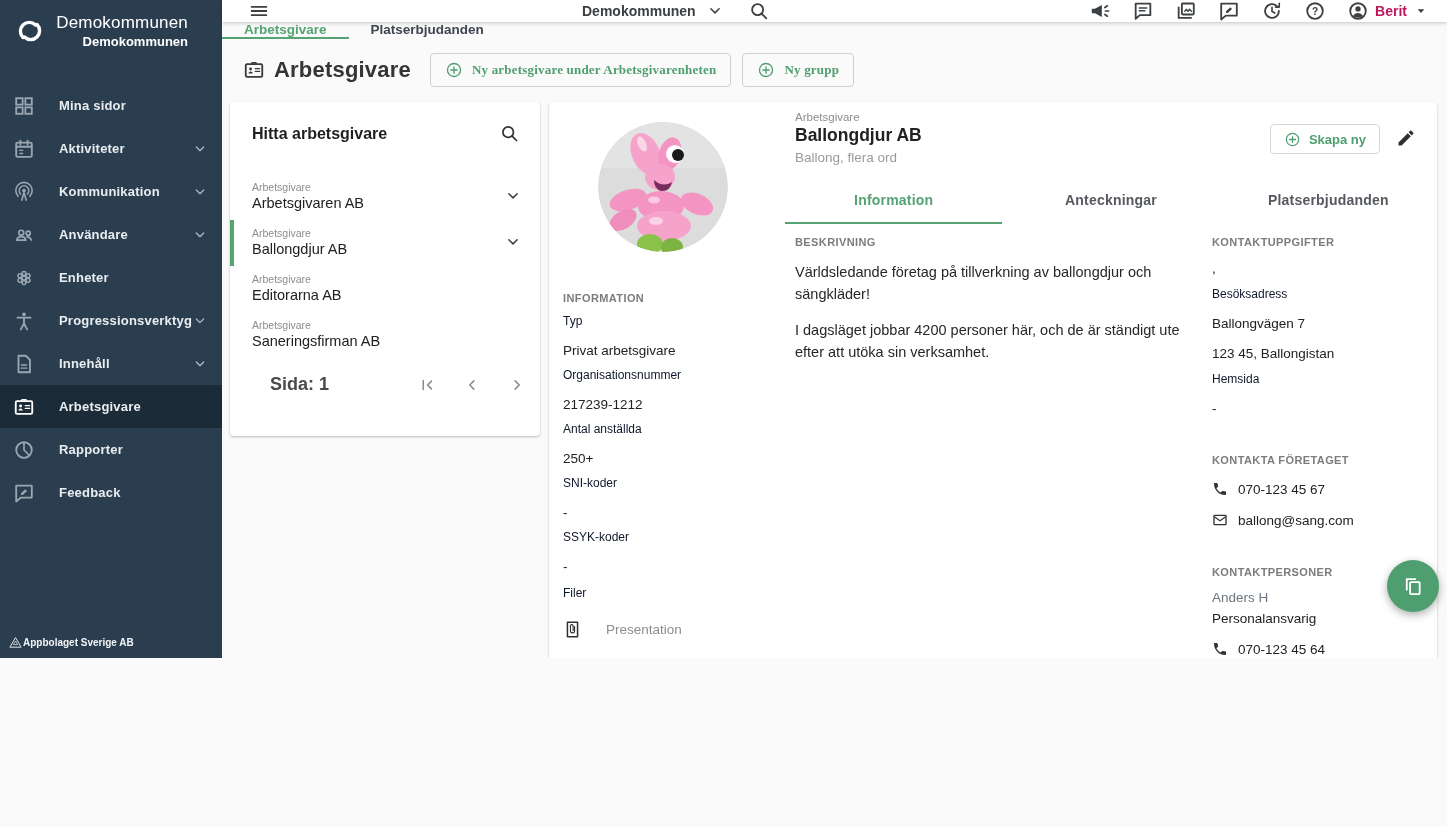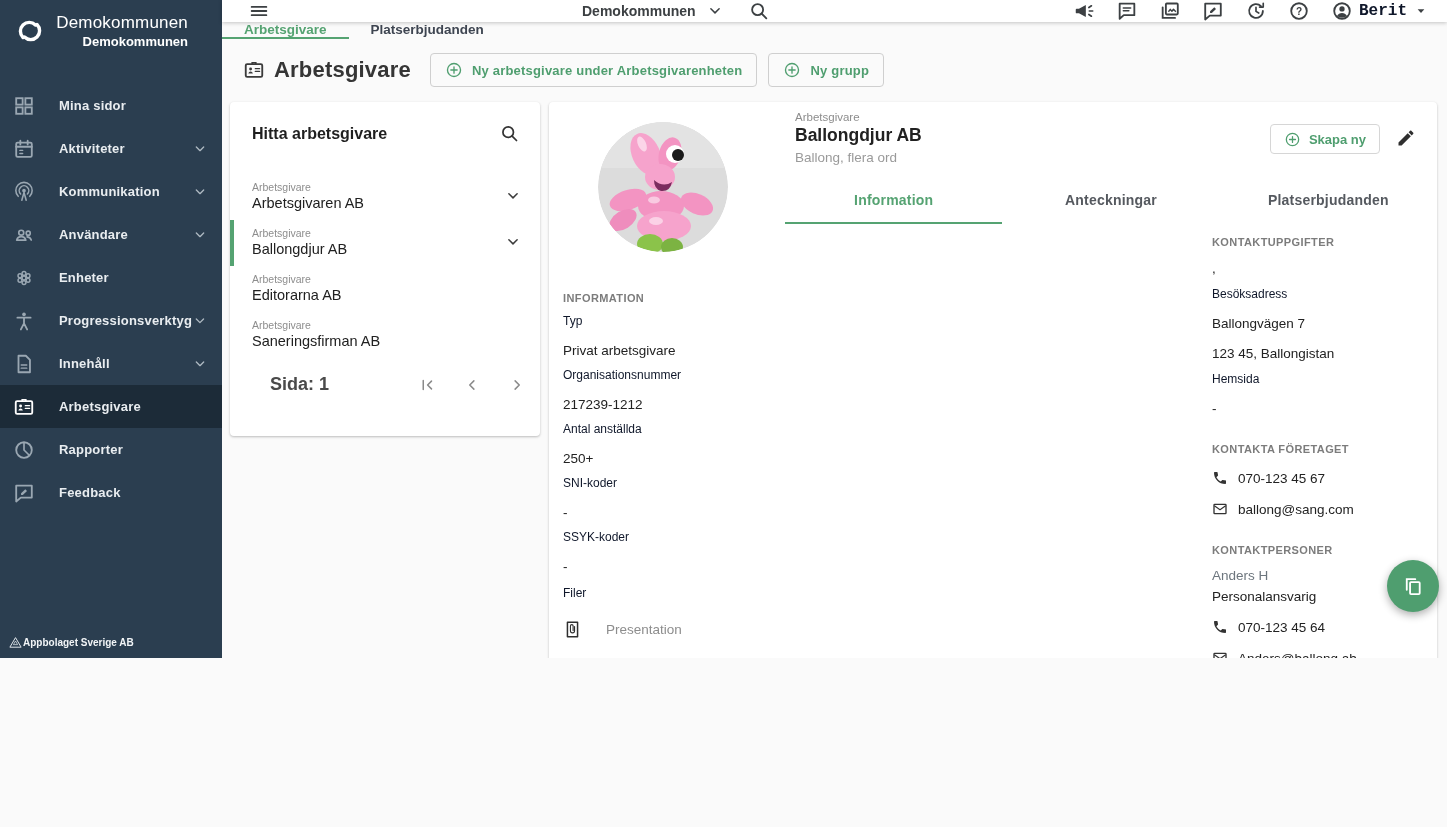--- a/index.html
+++ b/index.html
@@ -30,34 +30,34 @@
   .topbar { height:55px; background:#fff; display:flex; align-items:center; padding:0 18px 0 26px;
             box-shadow:0 1px 4px rgba(0,0,0,.22); position:relative; z-index:6; }
   .topbar .ic { width:22px; height:22px; color:#3c4043; }
   .iconbtn { background:none; border:none; cursor:pointer; display:flex; align-items:center; padding:0; }
   .topbar-center { position:absolute; left:360px; display:flex; align-items:center; }
   .ctx-name { font-size:14px; font-weight:700; color:#3c4043; }
   .topbar-center .caret { width:18px; height:18px; margin-left:10px; color:#3c4043; }
   .topbar-center .search { margin-left:24px; }
   .topbar-right { margin-left:auto; display:flex; align-items:center; gap:21px; }
   .account { display:flex; align-items:center; gap:6px; }
-  .user-name { font-size:16px; font-weight:700; color:#0f172a;font-family:Liberation Mono, monospace; }
+  .user-name { font-size:14px; font-weight:700; color:#be185d; }
   .account .caret { width:16px; height:16px; color:#3c4043; }
 
   
   .tabstrip { display:flex; height:40px; }
   .ptab { min-width:124px; padding:0 22px; display:flex; align-items:center; justify-content:center;
           font-size:13.5px; font-weight:700; color:#3e4551; cursor:pointer; border-bottom:2px solid transparent; }
   .ptab.active { color:#55a372; border-bottom-color:#55a372; }
 
   
   .page-header { display:flex; align-items:center; margin:14px 0 0 21px; height:38px; }
   .ph-icon { width:22px; height:22px; color:#3a3a3a; }
   .ph-title { font-size:22px; color:#353535; margin-left:9px; letter-spacing:.2px; }
-  .actions { display:flex; gap:11px; margin-left:19px; }
+  .actions { display:flex; gap:11px; margin-left:19px;font-family:Liberation Serif, serif; }
   .btn-outline { height:34px; padding:0 14px; border:1px solid #cfcfcf; border-radius:4px; background:transparent;
                  color:#4f9e6f; font-weight:700; font-size:13px; display:flex; align-items:center; gap:9px;
                  cursor:pointer; font-family:inherit; letter-spacing:.2px; }
   .btn-outline .ic { width:18px; height:18px; }
 
   
   .content { display:flex; align-items:flex-start; margin:15px 10px 0 8px; }
   .card { background:#fff; border-radius:4px; box-shadow:0 1px 3px rgba(0,0,0,.16), 0 1px 2px rgba(0,0,0,.1); }
 
   
@@ -106,21 +106,21 @@
   .file-row { display:flex; align-items:center; margin-top:20px; cursor:pointer; }
   .file-row .ic { width:19px; height:19px; color:#2f2f2f; }
   .file-row span { font-size:13.5px; color:#8d8d8d; margin-left:24px; }
 
   .col-desc { position:absolute; left:246px; top:134px; width:400px; }
   .col-desc p { font-size:14.5px; color:#272727; line-height:1.55; margin-top:13px; }
 
   .col-contact { position:absolute; left:663px; top:134px; width:215px; }
   .postal { font-size:13.5px; color:#222; margin-top:13px; }
   .col-contact .field { margin-top:11px; }
-  .c-sec { margin-top:27px; }
+  .c-sec { margin-top:38px; }
   .crow { display:flex; align-items:center; margin-top:15px; }
   .crow .ic { width:16px; height:16px; color:#333; flex-shrink:0; }
   .crow span { font-size:13.5px; color:#222; margin-left:10px; }
   .person-name { font-size:13.5px; color:#6d767e; margin-top:12px; }
   .person-role { font-size:13.5px; color:#222; margin-top:6px; }
 
   
   .fab { position:absolute; right:8px; bottom:46px; width:52px; height:52px; border-radius:50%; background:#4f9e6f;
          box-shadow:0 3px 8px rgba(0,0,0,.32); display:flex; align-items:center; justify-content:center;
          border:none; cursor:pointer; }
@@ -595,20 +595,25 @@
           </div>
           <div class="fld-label files-label">Filer</div>
           <div class="file-row">
             <svg class="ic" viewBox="0 0 24 24">
                 <use href="#i-attachdoc"></use>
               </svg>
             <span>Presentation</span>
           </div>
         </div>
 
+        <div class="col-desc">
+          <div class="sec-head">BESKRIVNING</div>
+          <p>Världsledande företag på tillverkning av ballongdjur och sängkläder!</p>
+          <p>I dagsläget jobbar 4200 personer här, och de är ständigt ute efter att utöka sin verksamhet.</p>
+        </div>
 
         <div class="col-contact">
           <div class="sec-head">KONTAKTUPPGIFTER</div>
           <div class="postal">,</div>
           <div class="field">
             <div class="fld-label">Besöksadress</div>
             <div class="fld-value">Ballongvägen 7</div>
             <div class="fld-value">123 45, Ballongistan</div>
           </div>
           <div class="field">

